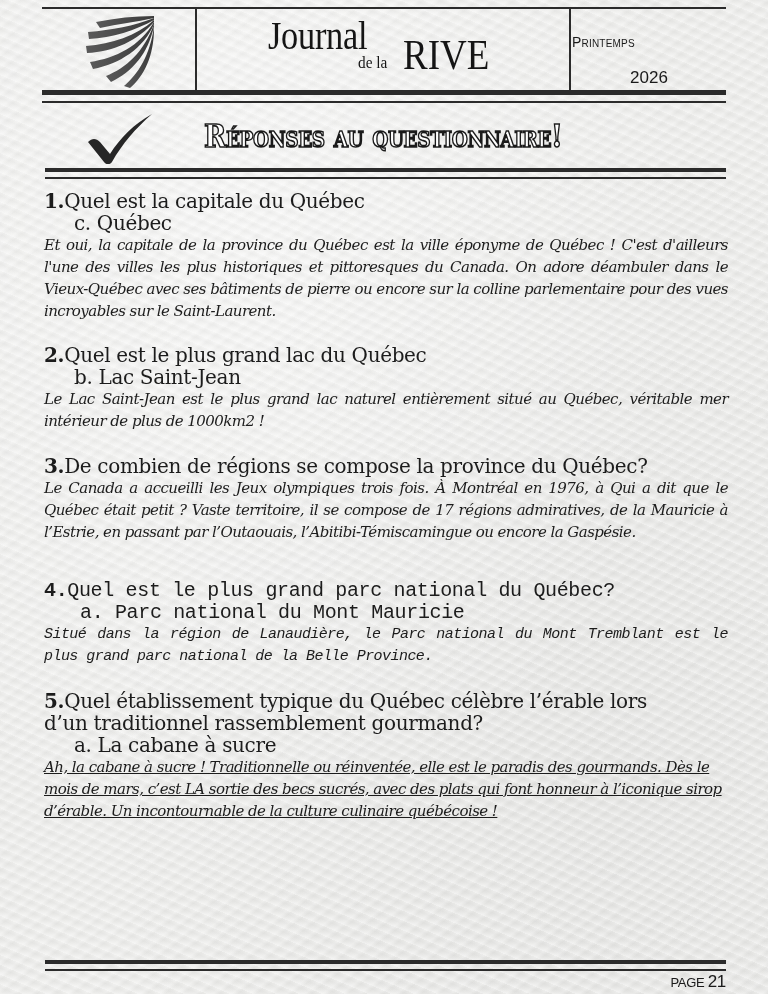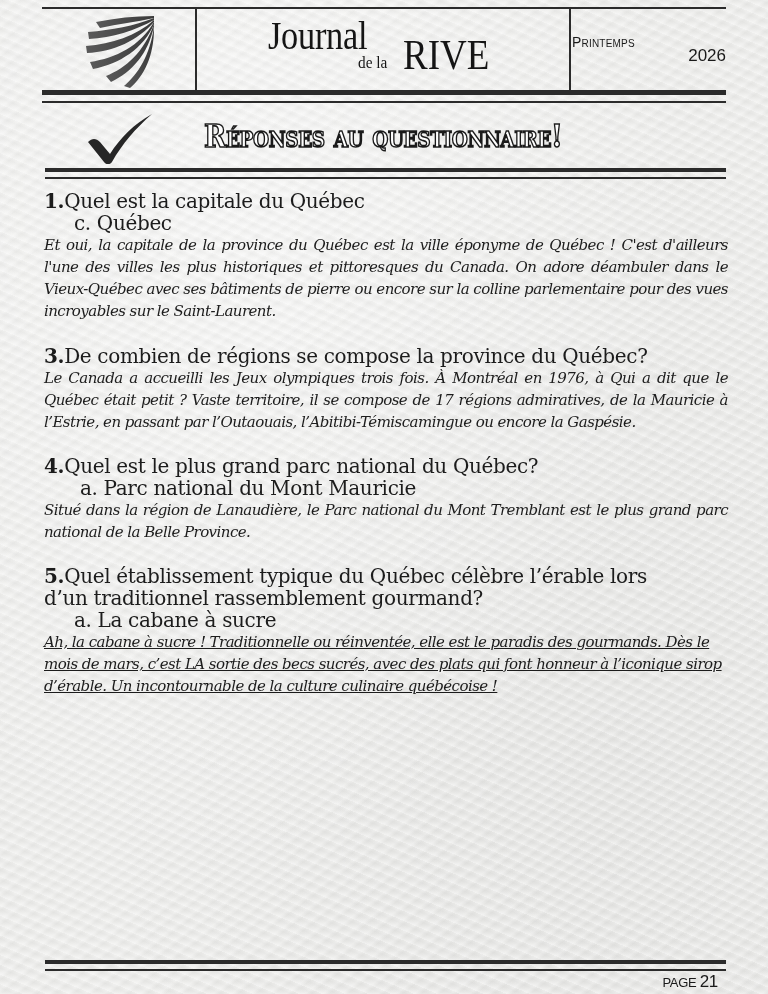--- a/index.html
+++ b/index.html
@@ -39,21 +39,21 @@
     font-size: 43px; line-height: 42px; color: #151515;
     transform: scaleX(0.86); transform-origin: left top;
   }
   .season {
     position: absolute; left: 572px; top: 34px; width: 154px; text-align: left;
     font-family: "Liberation Sans", "DejaVu Sans", sans-serif;
     font-size: 14px; line-height: 16px; font-variant: small-caps; letter-spacing: 0.2px;
     color: #1a1a1a;
   }
   .year {
-    position: absolute; left: 572px; top: 46px; width: 154px; text-align: right;
+    position: absolute; left: 572px; top: 68px; width: 154px; text-align: center;
     font-family: "Liberation Sans", "DejaVu Sans", sans-serif;
     font-size: 17px; line-height: 20px; color: #1a1a1a;
   }
 
   
   .check { position: absolute; left: 86px; top: 114px; width: 68px; height: 50px; }
   .section-title {
     position: absolute; left: 204px; top: 114px; width: 520px;
     font-family: "DejaVu Serif", "Liberation Serif", serif;
     font-weight: bold; font-size: 32px; line-height: 44px;
@@ -70,21 +70,21 @@
   .qnum { font-weight: bold; }
   .answer { font-size: 20px; line-height: 22px; padding-left: 30px; letter-spacing: -0.35px; }
   .answer.deep { padding-left: 36px; }
   .explain {
     font-style: italic; font-size: 15px; line-height: 22px; text-align: justify;
     letter-spacing: -0.55px; color: #1c1c1c;
   }
   .explain.ragged { text-align: left; }
 
   .page-no {
-    position: absolute; right: 50px; top: 974px;
+    position: absolute; right: 42px; top: 974px;
     font-family: "Liberation Sans", "DejaVu Sans", sans-serif;
     font-size: 13px; line-height: 16px; color: #1a1a1a; letter-spacing: -0.3px;
   }
   .page-no .num { font-size: 17px; }
 </style>
 </head>
 <body>
 
 <div class="hline" style="left:42px; top:7px; width:684px; height:2px;"></div>
 <div class="vline" style="left:195px; top:8px; height:85px;"></div>
@@ -125,27 +125,32 @@
 <div class="hline" style="left:45px; top:177px; width:681px; height:1.5px;"></div>
 
 <div class="content">
 
   <div class="qa">
     <div class="question"><span class="qnum">1.</span><span>Quel est la capitale du Québec</span></div>
     <div class="answer">c. Québec</div>
     <div class="explain">Et oui, la capitale de la province du Québec est la ville éponyme de Québec ! C'est d'ailleurs l'une des villes les plus historiques et pittoresques du Canada. On adore déambuler dans le Vieux-Québec avec ses bâtiments de pierre ou encore sur la colline parlementaire pour des vues incroyables sur le Saint-Laurent.</div>
   </div>
 
+  <div class="qa" style="margin-top:22px;">
+    <div class="question"><span class="qnum">2.</span><span>Quel est le plus grand lac du Québec</span></div>
+    <div class="answer">b. Lac Saint-Jean</div>
+    <div class="explain">Le Lac Saint-Jean est le plus grand lac naturel entièrement situé au Québec, véritable mer intérieur de plus de 1000km2 !</div>
+  </div>
 
   <div class="qa" style="margin-top:23px;">
     <div class="question"><span class="qnum">3.</span><span>De combien de régions se compose la province du Québec?</span></div>
     <div class="explain">Le Canada a accueilli les Jeux olympiques trois fois. À Montréal en 1976, à Qui a dit que le Québec était petit ? Vaste territoire, il se compose de 17 régions admiratives, de la Mauricie à l’Estrie, en passant par l’Outaouais, l’Abitibi-Témiscamingue ou encore la Gaspésie.</div>
   </div>
 
-  <div class="qa" style="margin-top:22px;">
+  <div class="qa" style="margin-top:37px;font-family:Liberation Mono, monospace;">
     <div class="question"><span class="qnum">4.</span><span>Quel est le plus grand parc national du Québec?</span></div>
     <div class="answer deep">a. Parc national du Mont Mauricie</div>
     <div class="explain">Situé dans la région de Lanaudière, le Parc national du Mont Tremblant est le plus grand parc national de la Belle Province.</div>
   </div>
 
   <div class="qa" style="margin-top:5px; width:610px;">
     <div class="question"><span class="qnum">5.</span><span>Quel établissement typique du Québec célèbre l’érable lors d’un traditionnel rassemblement gourmand?</span></div>
     <div class="answer">a. La cabane à sucre</div>
     <div class="explain ragged" style="width:690px;text-decoration:underline;">Ah, la cabane à sucre ! Traditionnelle ou réinventée, elle est le paradis des gourmands. Dès le mois de mars, c’est LA sortie des becs sucrés, avec des plats qui font honneur à l’iconique sirop d’érable. Un incontournable de la culture culinaire québécoise !</div>
   </div>

